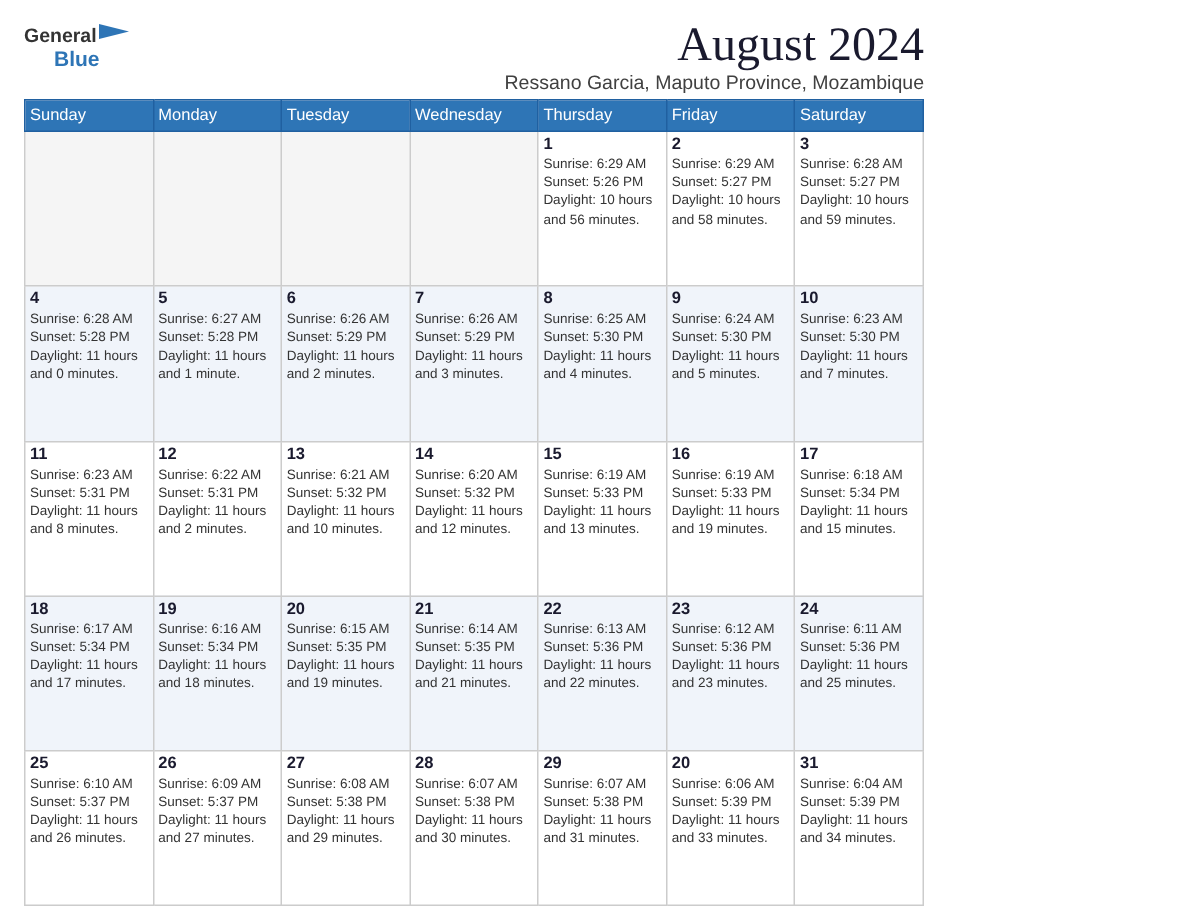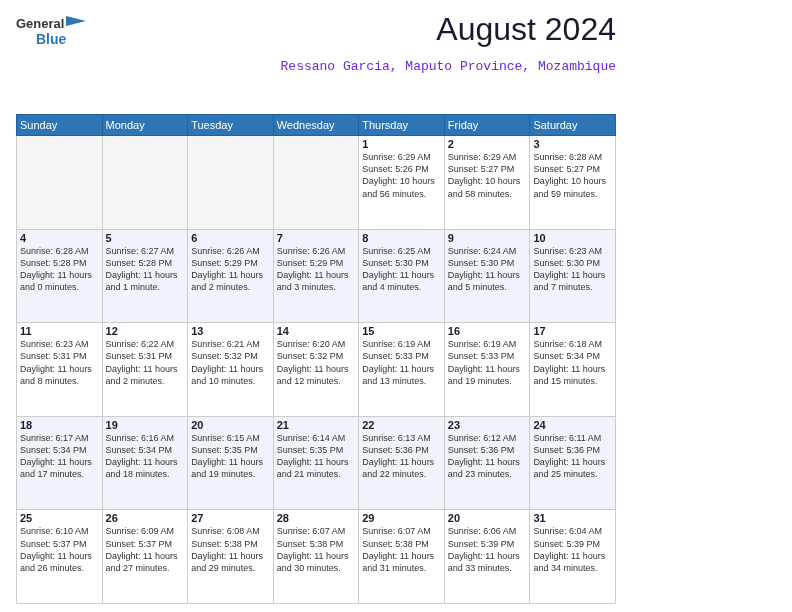--- a/index.html
+++ b/index.html
@@ -9,21 +9,20 @@
       font-family: Arial, sans-serif;
       background: #fff;
       overflow: hidden;
     }
     .page {
       width: 632px;
       height: 612px;
       padding: 12px 16px 8px 16px;
       display: flex;
       flex-direction: column;
-      gap: 36px;
     }
     .header {
       display: flex;
       align-items: flex-start;
       margin-bottom: 4px;
     }
     .logo {
       display: flex;
       flex-direction: column;
       margin-right: auto;
@@ -45,26 +44,26 @@
     }
     .title-section {
       text-align: right;
       flex: 1;
     }
     .month-title {
       font-size: 32px;
       color: #1a1a2e;
       font-weight: normal;
       line-height: 1.1;
+      font-family: Liberation Serif, serif;
     }
     .subtitle {
       font-size: 13px;
-      color: #6d28d9;
-      margin-top: 12px;
-      font-family: Liberation Mono, monospace;
+      color: #404040;
+      margin-top: 0;
     }
     .calendar {
       flex: 1;
       border: 1px solid #ccc;
       border-collapse: collapse;
       width: 100%;
       table-layout: fixed;
     }
     .calendar th {
       background: #2e75b6;

